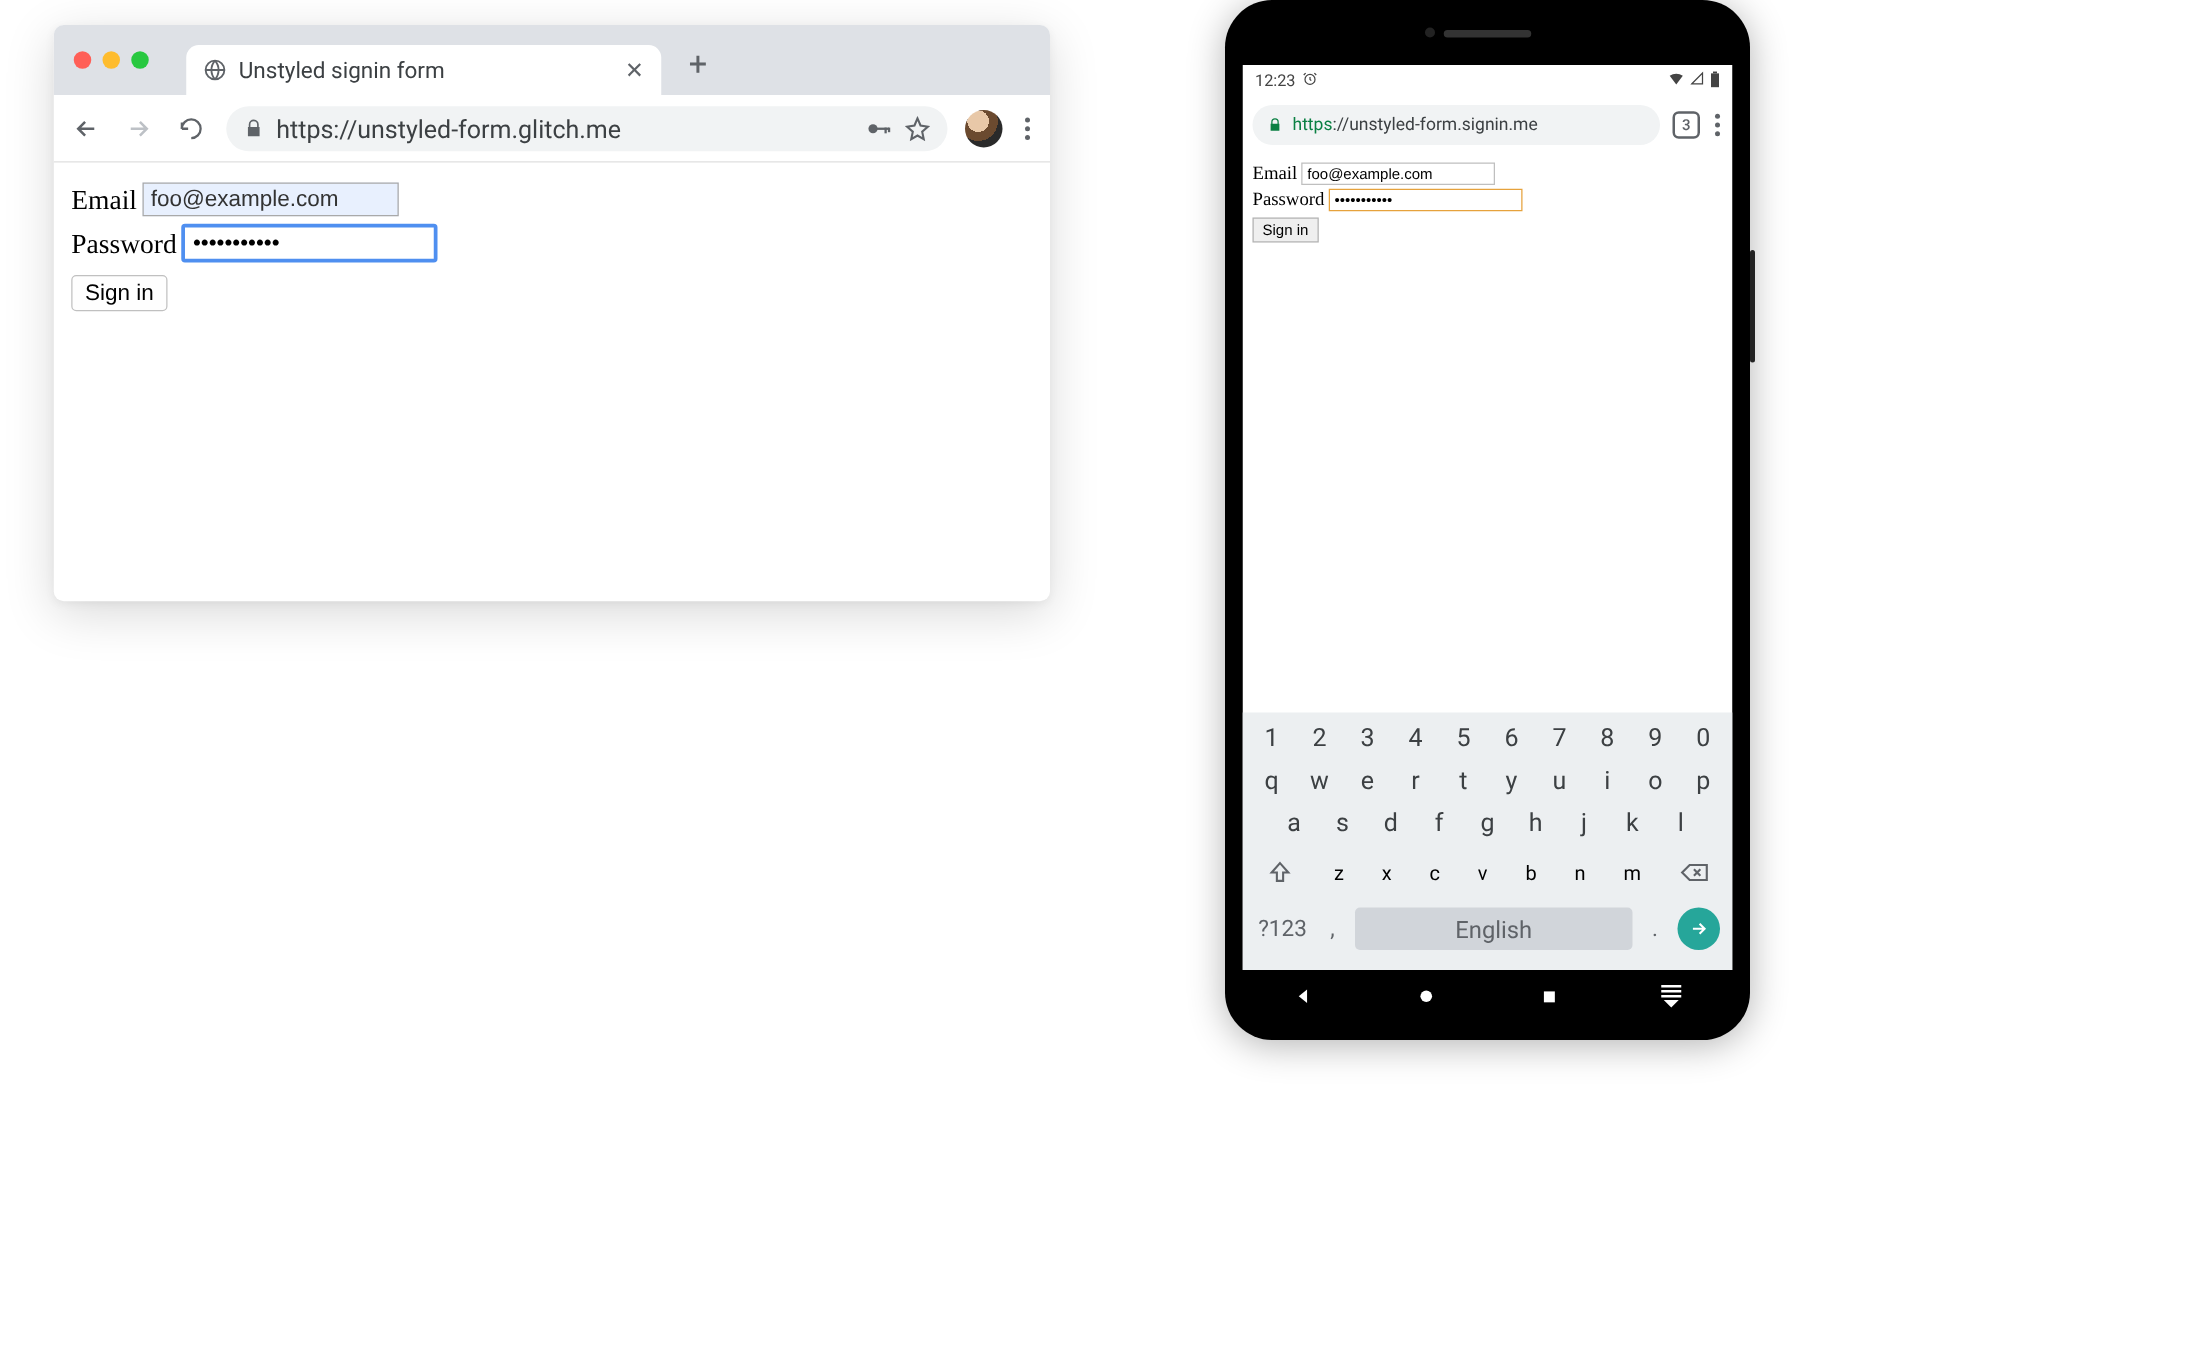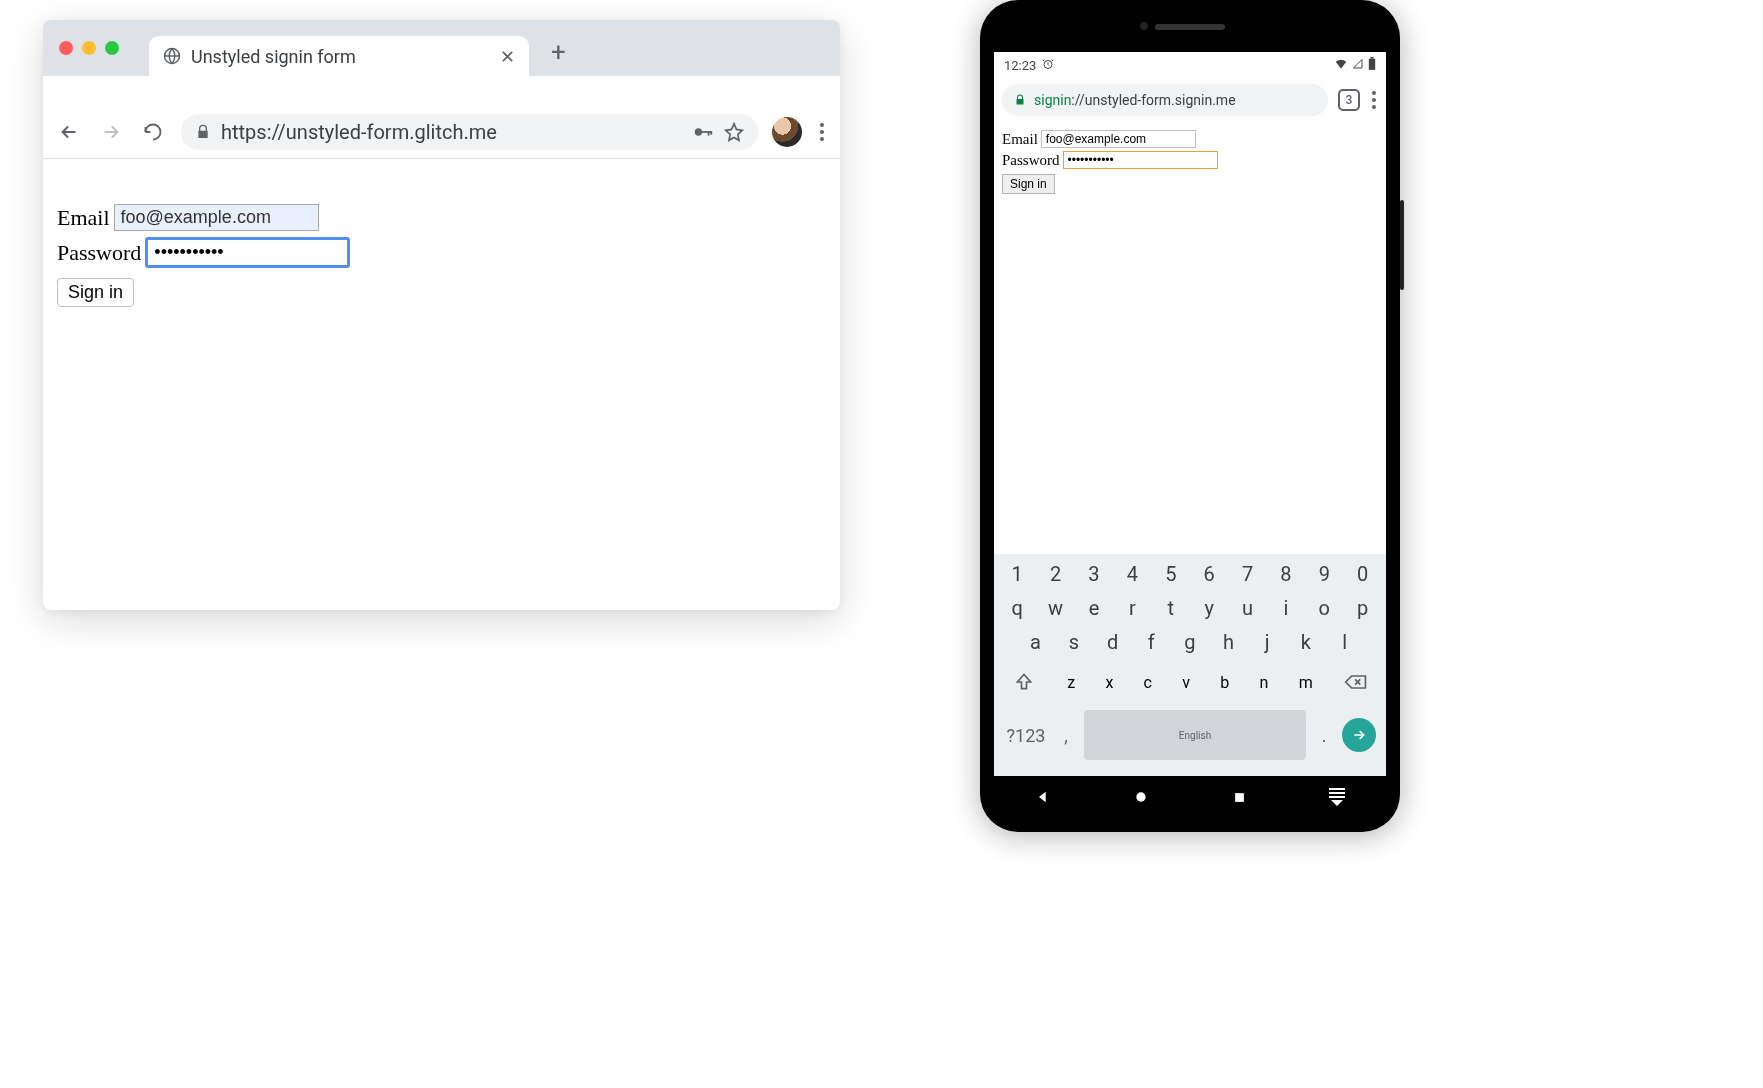--- a/index.html
+++ b/index.html
@@ -12,28 +12,27 @@
     height: 1088px;
     position: relative;
   }
 
   
   .desktop-window {
     position: absolute;
     top: 20px;
     left: 43px;
     width: 797px;
-    height: 590px;
+    height: 461px;
     background: #fff;
     border-radius: 8px;
     box-shadow: 0 10px 40px rgba(0,0,0,0.15), 0 2px 8px rgba(0,0,0,0.05);
     overflow: hidden;
     display: flex;
     flex-direction: column;
-    gap: 29px;
   }
   .desktop-tabbar {
     height: 56px;
     background: #dee1e6;
     display: flex;
     align-items: center;
     padding-left: 16px;
   }
   .traffic-lights { display: flex; gap: 9px; margin-right: 30px; }
   .tl { width: 14px; height: 14px; border-radius: 50%; }
@@ -262,23 +261,23 @@
   }
   .krow.func { align-items: center; gap: 8px; padding: 0 6px;}
   .shift-key, .bsp-key {
     width: 40px; height: 36px; display:flex;align-items:center;justify-content:center;
     color:#5f6368;
   }
   .krow.bottom { align-items: center; gap: 8px; padding: 0 6px;}
   .sym-key { width: 44px; text-align:center; font-size:18px; color:#5f6368;}
   .comma-key,.dot-key{width:20px;text-align:center;font-size:18px;color:#5f6368;}
   .space-key {
-    flex: 1; height: 50px; background:#d1d5da; border-radius:4px;
+    flex: 1; height: 34px; background:#d1d5da; border-radius:4px;
     display:flex;align-items:center;justify-content:center;
-    font-size:10px;color:#5f6368;
+    font-size:19px;color:#5f6368;
   }
   .enter-key {
     width: 34px; height: 34px; border-radius: 50%;
     background: #26a69a; display:flex;align-items:center;justify-content:center;
     color:#fff;
   }
 
   .phone-navbar {
     height: 42px;
     background: #000;
@@ -411,21 +410,21 @@
         </span>
       </div>
 
       <div class="mobile-omnibox-row">
         <div class="mobile-omnibox">
           <span class="mlock">
             <svg width="12" height="12" viewBox="0 0 24 24" fill="currentColor">
                 <path d="M6 10V7a6 6 0 1112 0v3h1v11H5V10h1zm2 0h8V7a4 4 0 10-8 0v3z"></path>
               </svg>
           </span>
-          <span><span class="https">signin</span><span>://unstyled-form.signin.me</span></span>
+          <span><span class="https">https</span><span>://unstyled-form.signin.me</span></span>
         </div>
         <div class="tab-count">
           <span>3</span>
         </div>
         <div class="mobile-kebab">
             <span></span>
             <span></span>
             <span></span>
           </div>
       </div>

